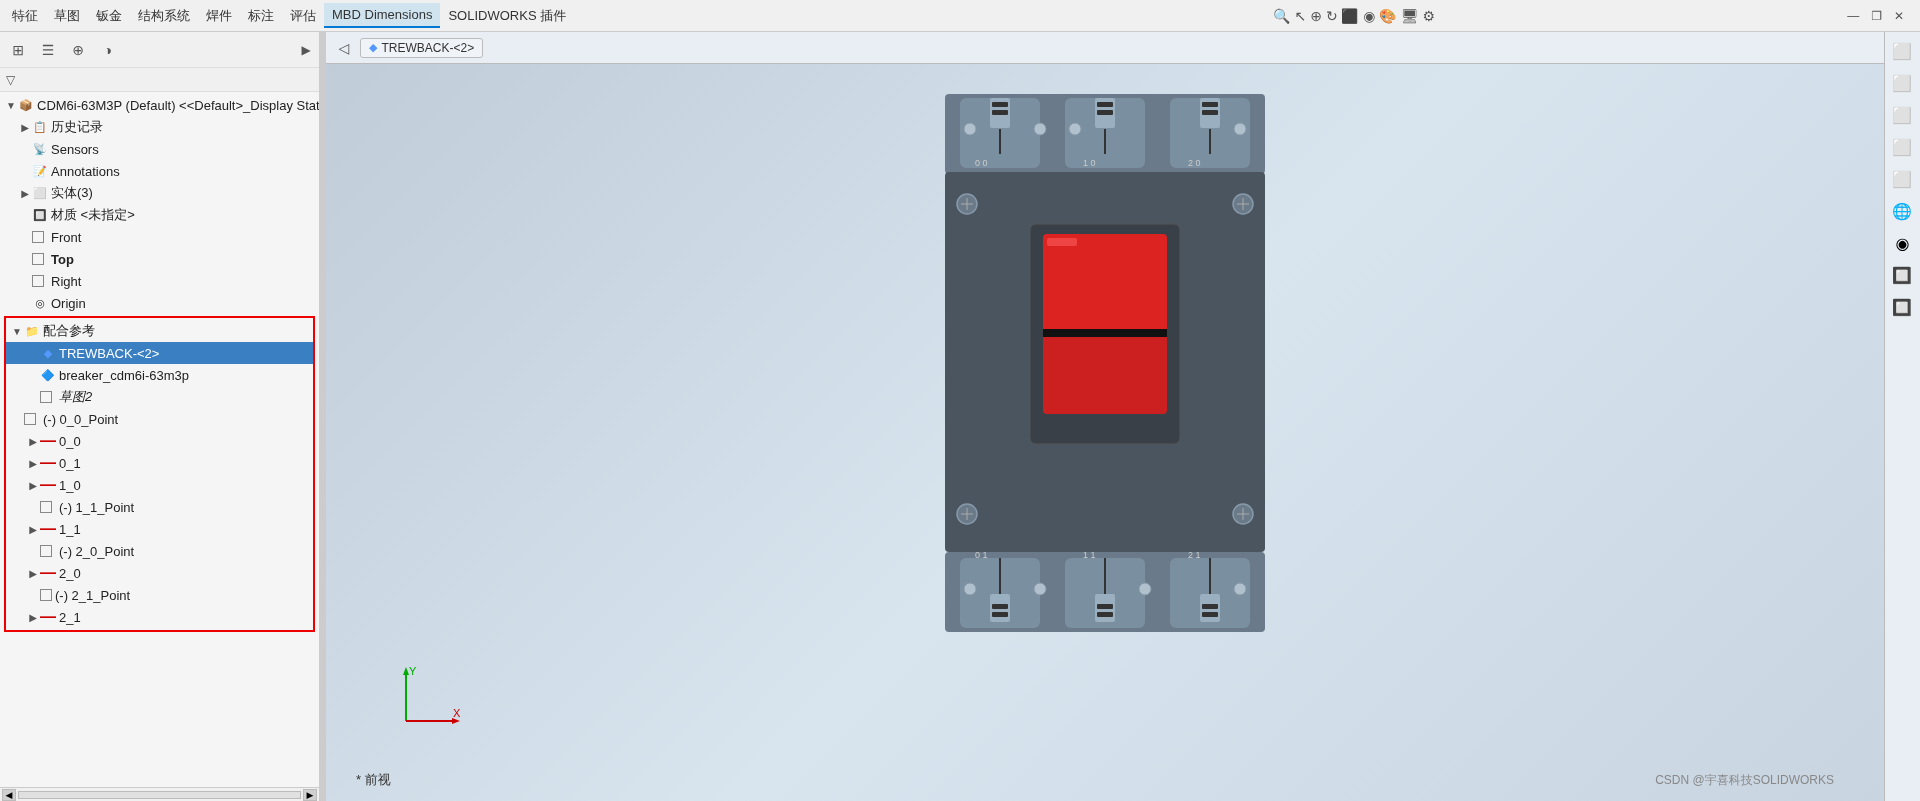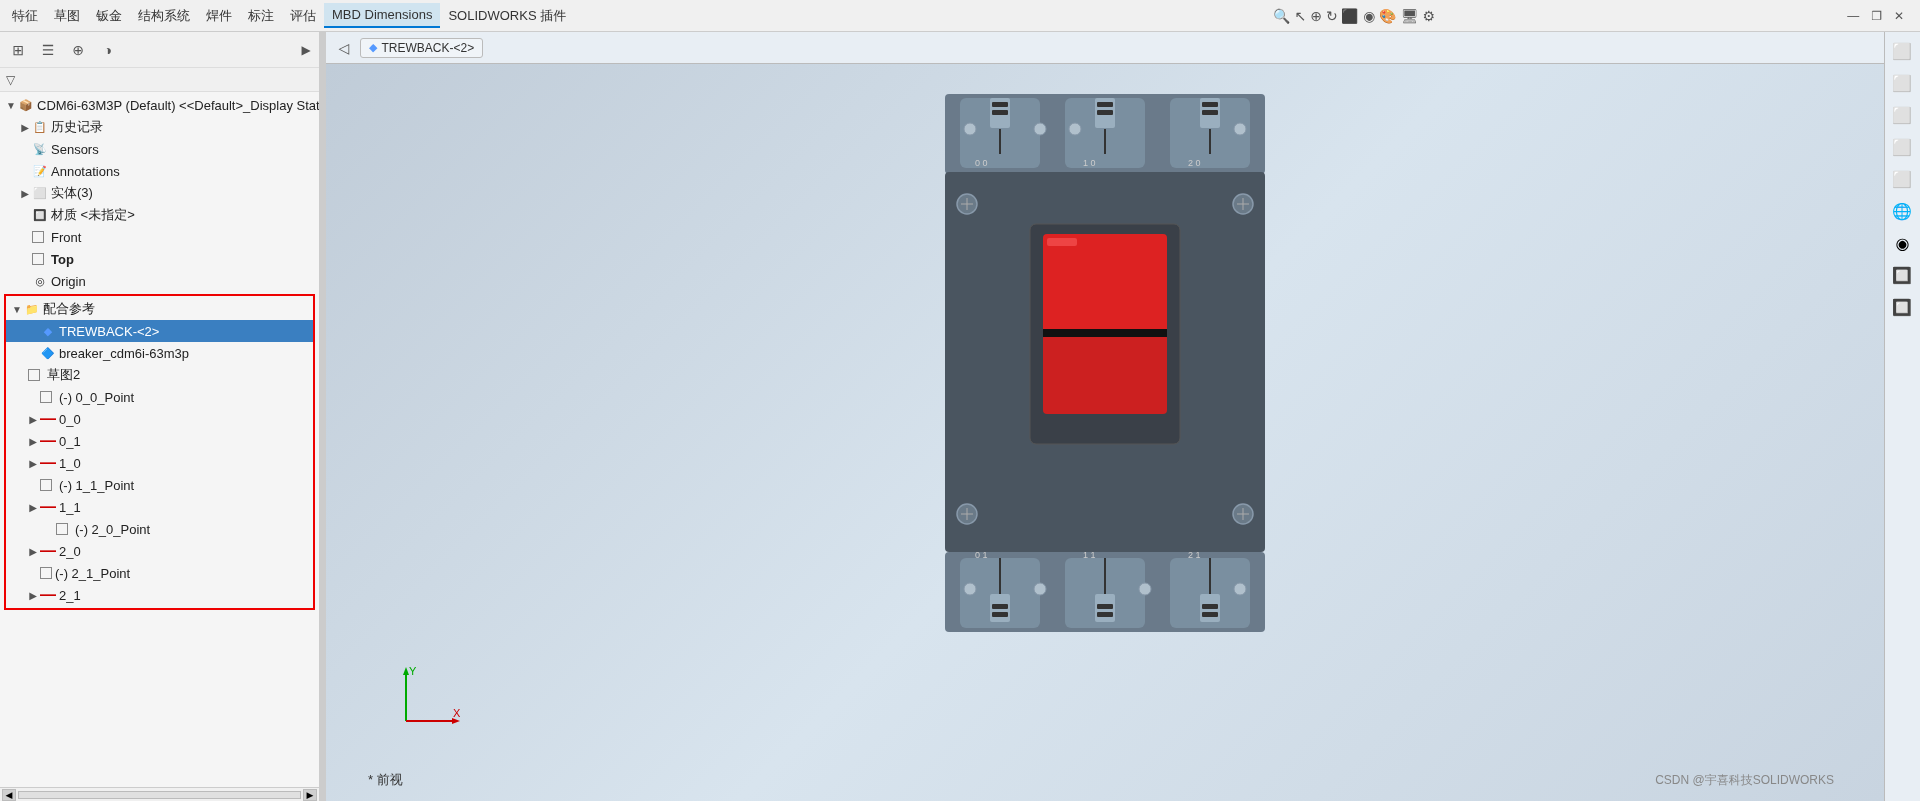--- a/index.html
+++ b/index.html
@@ -351,20 +351,25 @@
         <span class="icon" style="border:1px solid #888; width:12px; height:12px; display:inline-block;"></span>
         <span class="label" style="margin-left:4px;">Front</span>
       </div>
 
       <div class="tree-item" style="padding-left:18px;">
         <span class="arrow" style="visibility:hidden;">▶</span>
         <span class="icon" style="border:1px solid #888; width:12px; height:12px; display:inline-block;"></span>
         <span class="label" style="margin-left:4px;font-weight:bold;">Top</span>
       </div>
 
+      <div class="tree-item" style="padding-left:18px;">
+        <span class="arrow" style="visibility:hidden;">▶</span>
+        <span class="icon" style="border:1px solid #888; width:12px; height:12px; display:inline-block;"></span>
+        <span class="label" style="margin-left:4px;">Right</span>
+      </div>
 
       <div class="tree-item" style="padding-left:18px;">
         <span class="arrow" style="visibility:hidden;">▶</span>
         <span class="icon">◎</span>
         <span class="label">Origin</span>
       </div>
 
       <div class="red-outline-section">
 
         <div class="tree-item" style="padding-left:4px;">
@@ -379,27 +384,27 @@
           <span class="label">TREWBACK-&lt;2&gt;</span>
         </div>
 
         <div class="tree-item" style="padding-left:20px;">
           <span class="arrow" style="visibility:hidden;">▶</span>
           <span class="icon" style="color:#5599ff;">🔷</span>
           <span class="label">breaker_cdm6i-63m3p</span>
         </div>
 
 
-        <div class="tree-item" style="padding-left:8px;">
+        <div class="tree-item" style="padding-left:20px;font-style:italic;">
           <span class="arrow" style="visibility:hidden;">▶</span>
           <span class="icon" style="border:1px solid #888; width:12px; height:12px; display:inline-block;"></span>
           <span class="label" style="margin-left:4px;">草图2</span>
         </div>
 
-        <div class="tree-item" style="padding-left:20px;">
+        <div class="tree-item" style="padding-left:4px;">
           <span class="arrow" style="visibility:hidden;">▶</span>
           <span class="icon" style="border:1px solid #888; width:12px; height:12px; display:inline-block;"></span>
           <span class="label" style="margin-left:4px;">(-) 0_0_Point</span>
         </div>
 
         <div class="tree-item" style="padding-left:20px;">
           <span class="arrow">▶</span>
           <span class="icon" style="color:#c00; font-size:16px; font-weight:bold;">—</span>
           <span class="label">0_0</span>
         </div>
@@ -423,21 +428,21 @@
           <span class="icon" style="border:1px solid #888; width:12px; height:12px; display:inline-block;"></span>
           <span class="label" style="margin-left:4px;">(-) 1_1_Point</span>
         </div>
 
         <div class="tree-item" style="padding-left:20px;">
           <span class="arrow">▶</span>
           <span class="icon" style="color:#c00; font-size:16px; font-weight:bold;">—</span>
           <span class="label">1_1</span>
         </div>
 
-        <div class="tree-item" style="padding-left:20px;margin-left:16px;">
+        <div class="tree-item" style="padding-left:20px;">
           <span class="arrow" style="visibility:hidden;">▶</span>
           <span class="icon" style="border:1px solid #888; width:12px; height:12px; display:inline-block;"></span>
           <span class="label" style="margin-left:4px;">(-) 2_0_Point</span>
         </div>
 
         <div class="tree-item" style="padding-left:20px;">
           <span class="arrow">▶</span>
           <span class="icon" style="color:#c00; font-size:16px; font-weight:bold;">—</span>
           <span class="label">2_0</span>
         </div>
@@ -577,21 +582,21 @@
 
         <line x1="20" y1="60" x2="20" y2="10" stroke="#00aa00" stroke-width="2"></line>
         <polygon points="20,6 17,14 23,14" fill="#00aa00"></polygon>
         <text x="23" y="14" font-size="11" fill="#00aa00">Y</text>
 
         <line x1="20" y1="60" x2="70" y2="60" stroke="#cc0000" stroke-width="2"></line>
         <polygon points="74,60 66,57 66,63" fill="#cc0000"></polygon>
         <text x="67" y="56" font-size="11" fill="#cc0000">X</text>
       </svg>
 
-      <div style="position:absolute; bottom:12px; left:42px; font-size:13px; color:#333;">* 前视</div>
+      <div style="position:absolute; bottom:12px; left:30px; font-size:13px; color:#333;">* 前视</div>
 
       <div style="position:absolute; bottom:12px; right:50px; font-size:12px; color:#888;">CSDN @宇喜科技SOLIDWORKS</div>
 
     </div>
 
   </div>
 
   <div class="right-icon-bar">
     <div class="right-icon-btn" title="view orientation">⬜</div>
     <div class="right-icon-btn" title="section view">⬜</div>

